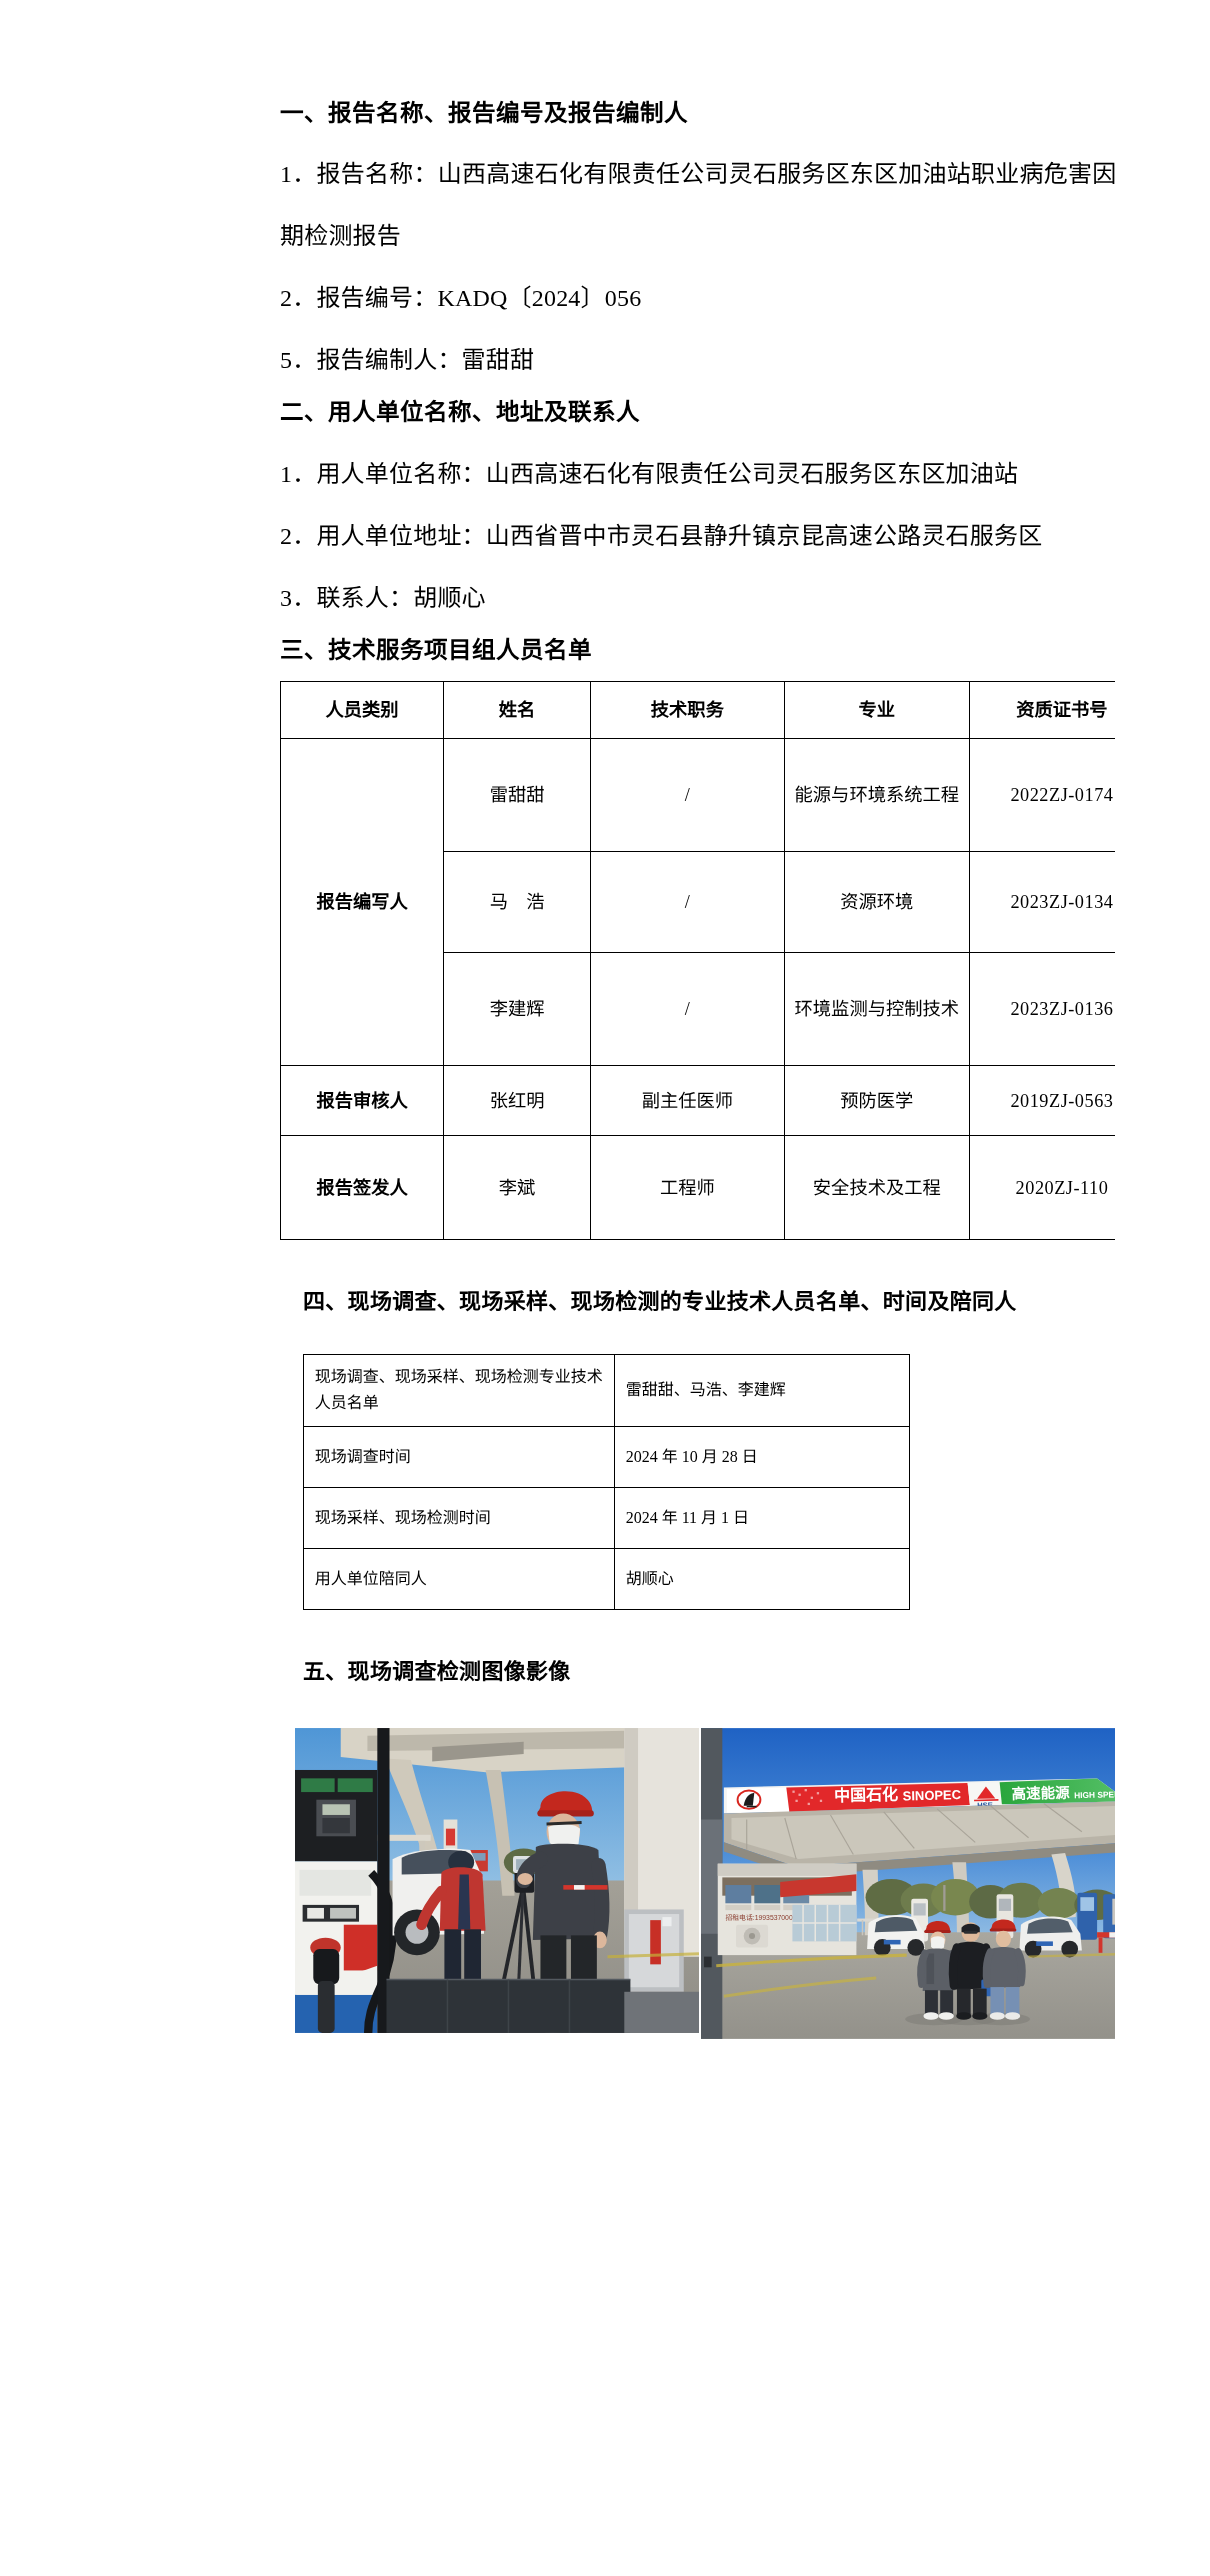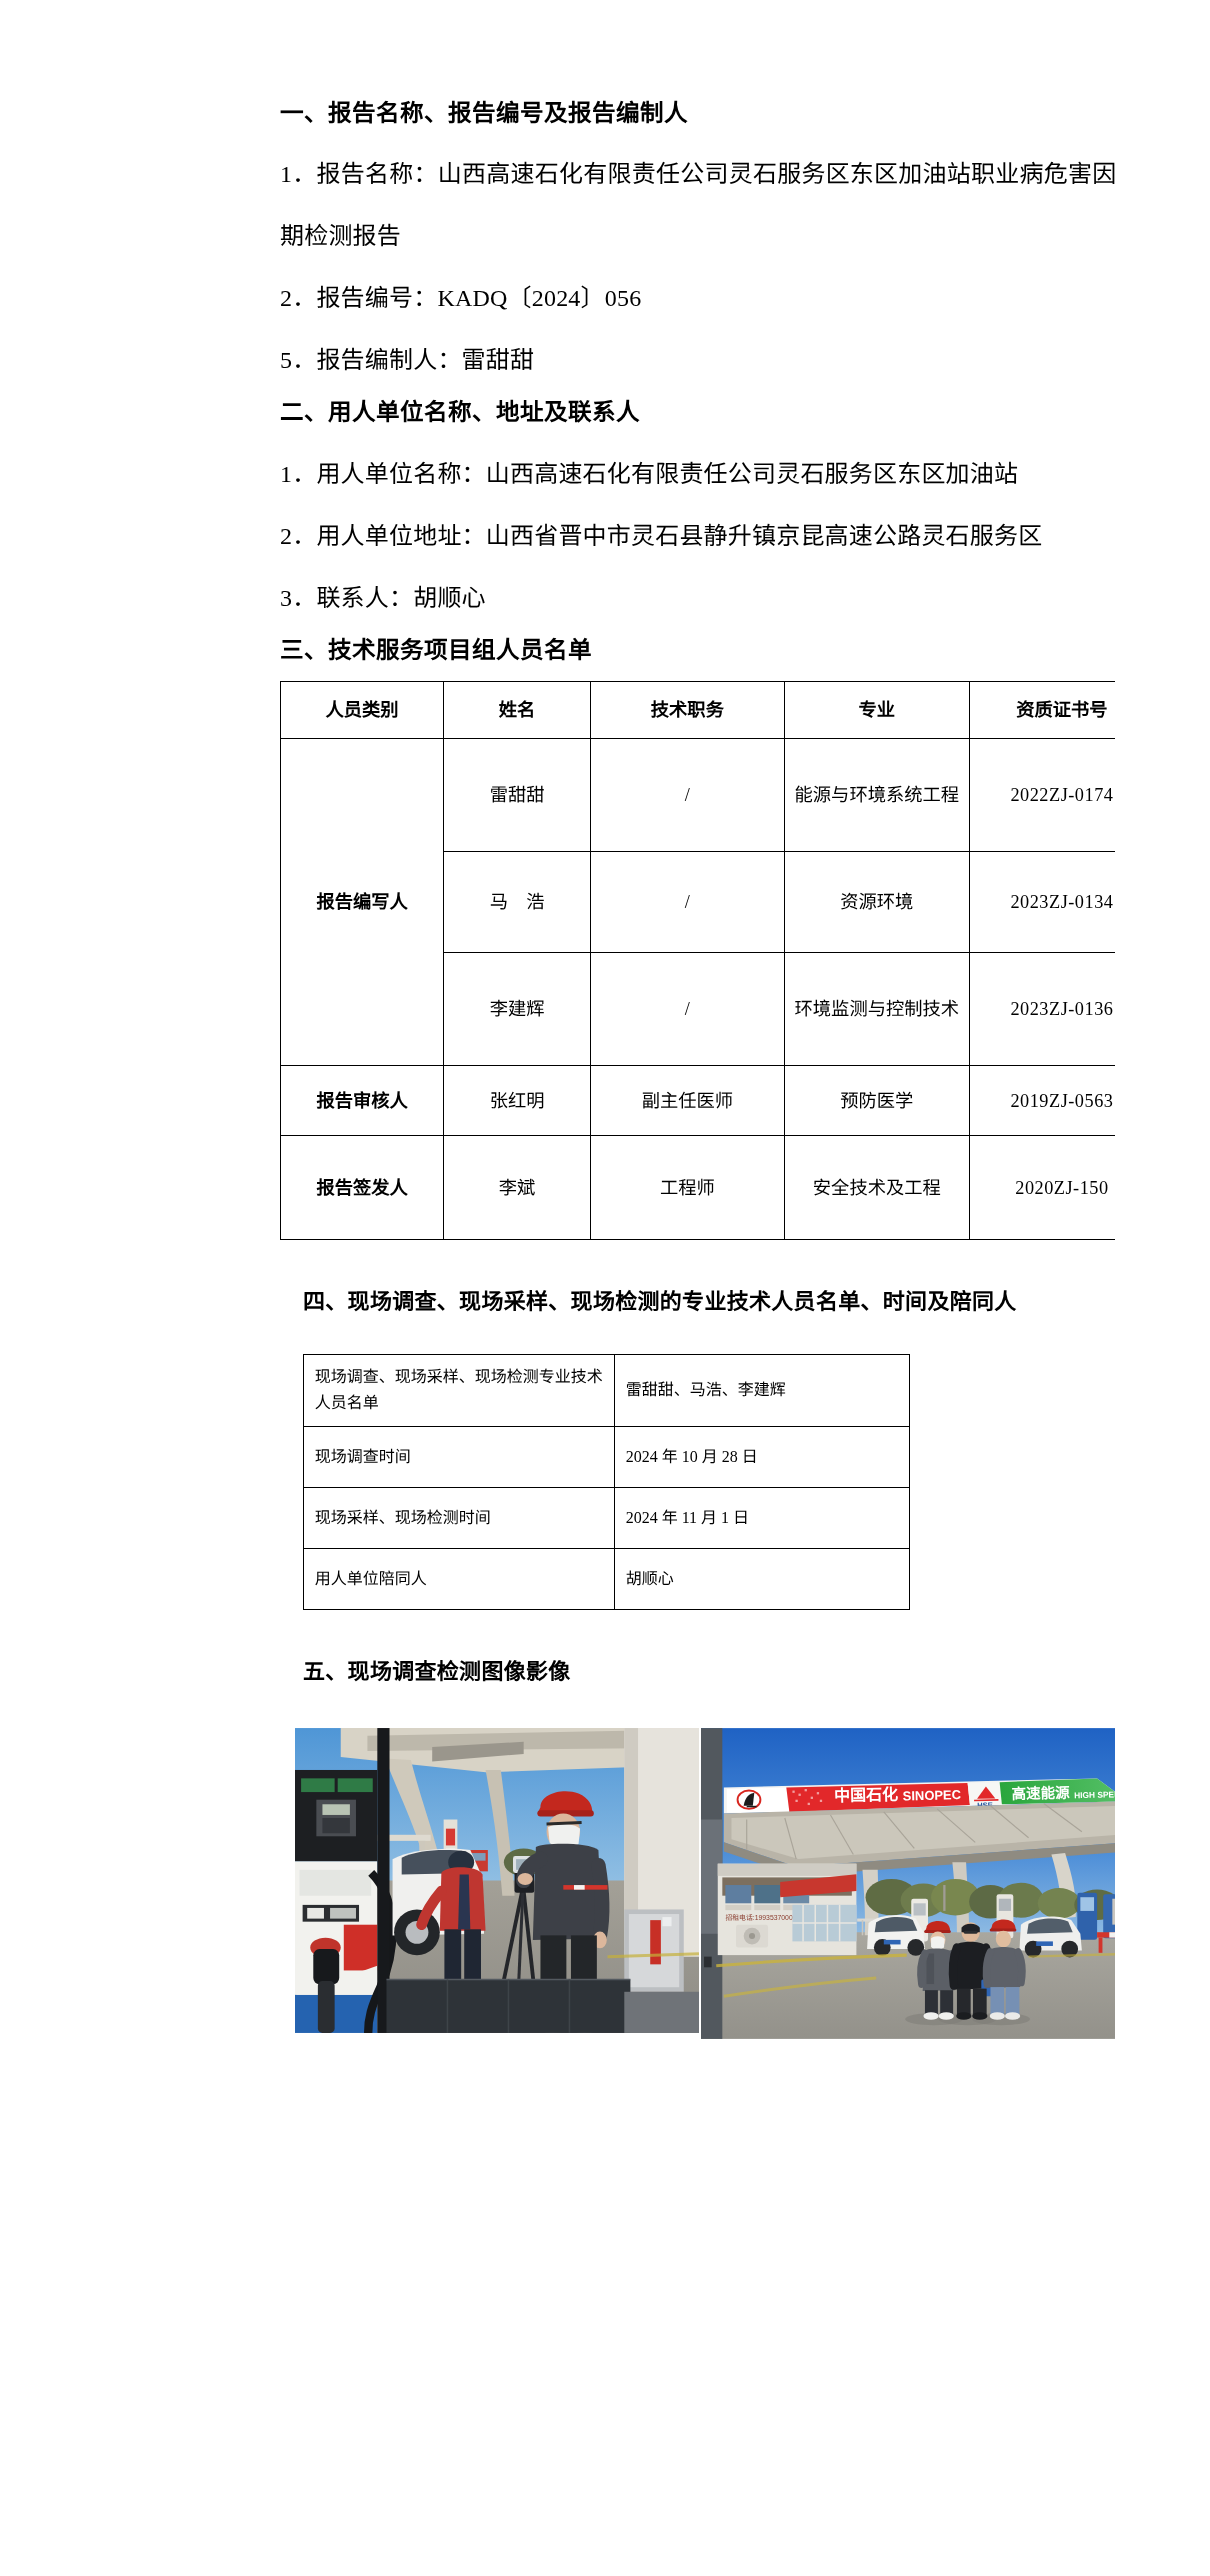--- a/index.html
+++ b/index.html
@@ -190,21 +190,21 @@
         <td>张红明</td>
         <td>副主任医师</td>
         <td>预防医学</td>
         <td class="cert">2019ZJ-0563</td>
       </tr>
       <tr style="height:104px;">
         <td class="cat">报告签发人</td>
         <td>李斌</td>
         <td>工程师</td>
         <td>安全技术及工程</td>
-        <td class="cert">2020ZJ-150</td>
+        <td class="cert">2020ZJ-110</td>
       </tr>
     </tbody>
   </table>
 
   <div class="gap-lg"></div>
 
   <p class="sec-head-wrap">四、现场调查、现场采样、现场检测的专业技术人员名单、时间及陪同人</p>
 
   <table class="fieldinfo">
     <colgroup>

